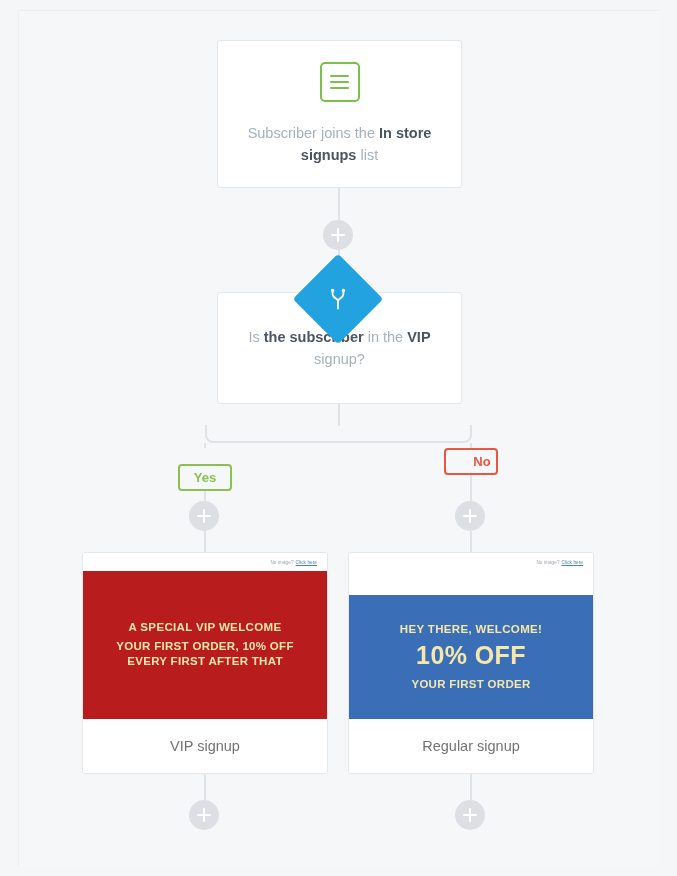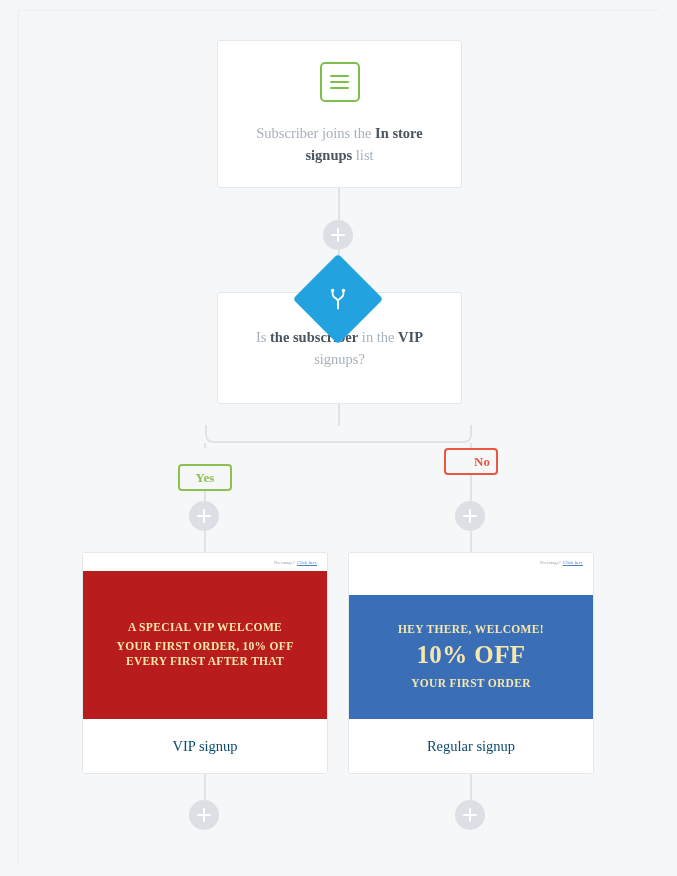--- a/index.html
+++ b/index.html
@@ -13,21 +13,20 @@
     font-family: "Liberation Sans", sans-serif;
     overflow: hidden;
   }
 
   
   #automation-canvas {
     position: relative;
     width: 677px;
     height: 876px;
     background: #f4f6f7;
-    font-family: Liberation Serif, serif;
   }
   #canvas-panel {
     position: absolute;
     left: 18px;
     top: 10px;
     width: 641px;
     height: 856px;
     background: #f5f7f8;
     border-left: 1px solid #eceef0;
     border-top: 1px solid #eceef0;
@@ -237,21 +236,21 @@
     line-height: 15px;
     color: #f6e7ab;
   }
   .email-footer {
     height: 54px;
     background: #ffffff;
     display: flex;
     align-items: center;
     justify-content: center;
     font-size: 14.5px;
-    color: #0c4a6e;
+    color: #737373;
     flex: none;
   }
   #vip-email-card { left: 82px; top: 552px; }
   #regular-email-card { left: 348px; top: 552px; }
 </style>
 </head>
 <body>
 
 <div id="automation-canvas">
   <div id="canvas-panel"></div>
@@ -284,21 +283,21 @@
     </div>
     <div class="node-text">
       <span>Subscriber joins the </span><b>In store signups</b><span> list</span>
     </div>
   </div>
 
   <div class="plus-node" style="left:323px; top:220px;"></div>
 
   <div class="card" id="decision-card">
     <div class="node-text">
-      <span>Is </span><b>the subscriber</b><span> in the </span><b>VIP</b><span> signups?</span>
+      <span>Is </span><b>the subscriber</b><span> in the </span><b>VIP</b><span> signup?</span>
     </div>
   </div>
 
   <div id="decision-diamond">
     <div class="fork-wrap">
       <svg width="22" height="22" viewBox="0 0 22 22" aria-hidden="true">
         <path d="M11 20.5 L11 13.5" stroke="#ffffff" stroke-width="1.8" fill="none" stroke-linecap="round"></path>
         <path d="M11 13.5 C11 10 5.6 10.2 5.6 6.2 L5.6 3.2" stroke="#ffffff" stroke-width="1.8" fill="none" stroke-linecap="round"></path>
         <path d="M11 13.5 C11 10 16.4 10.2 16.4 6.2 L16.4 3.2" stroke="#ffffff" stroke-width="1.8" fill="none" stroke-linecap="round"></path>
         <circle cx="5.6" cy="2.4" r="1.7" fill="#ffffff"></circle>

